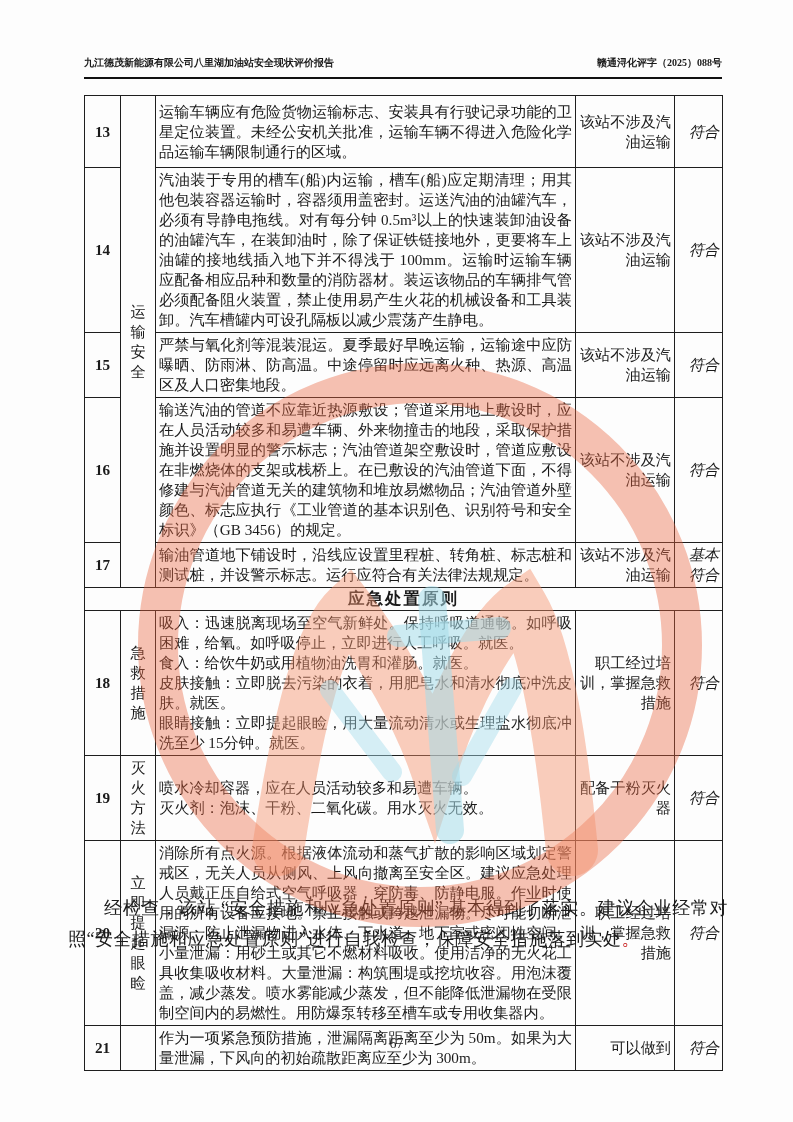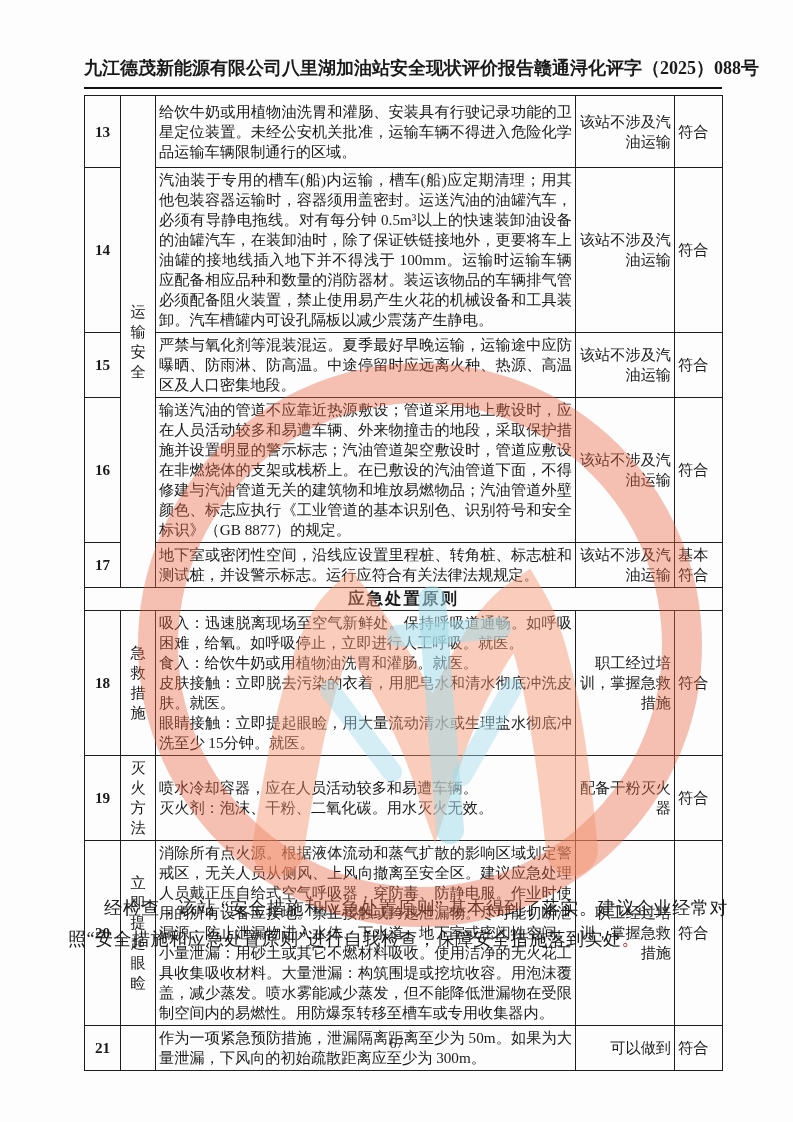--- a/index.html
+++ b/index.html
@@ -6,38 +6,38 @@
   .page {
     position:relative; width:793px; height:1122px; margin:0 auto;
     background:#fdfdfd; overflow:hidden;
     font-family:"Liberation Serif","DejaVu Serif",serif; color:#1a1a1a;
   }
   
   .header {
     position:absolute; left:84px; top:56px; width:638px;
     display:flex; justify-content:space-between; align-items:flex-end;
     border-bottom:2px solid #111; padding-bottom:7px;
-    font-size:18px; font-weight:bold; white-space:nowrap;
+    font-size:10px; font-weight:bold; white-space:nowrap;
   }
   
   table.doc {
     position:absolute; left:84px; top:95px; width:638px;
     border-collapse:collapse; table-layout:fixed;
     font-size:15.2px;
   }
   table.doc td {
     border:1px solid #1e1e1e; padding:2px 3px;
     line-height:20px; vertical-align:middle;
     overflow:hidden;
   }
   td.num   { text-align:center; font-weight:bold; }
   td.cat   { text-align:center; padding:2px 1px; line-height:21px; }
   td.body-cell { text-align:justify; text-justify:inter-ideograph; white-space:pre-line; }
   td.eval  { text-align:right; line-height:22px; }
-  td.concl { text-align:left; }
+  td.concl { text-align:right;font-style:italic; }
   tr.section-row td {
     text-align:center; font-weight:bold; font-size:16.5px;
     letter-spacing:2px; padding:1px 1px; line-height:20px;
   }
   
   .closing {
     position:absolute; left:68px; top:893px; width:660px;
     font-size:18px; line-height:31px; text-align:justify;
     text-indent:2em; letter-spacing:0.5px;
   }
@@ -73,45 +73,45 @@
       <col style="width:36px">
         <col style="width:35px">
         <col style="width:420px">
       <col style="width:99px">
         <col style="width:48px">
     </colgroup>
     <tbody>
       <tr style="height:72px">
         <td class="num">13</td>
         <td class="cat" rowspan="5">运输安全</td>
-        <td class="body-cell">给饮牛奶或用植物油洗胃和灌肠、安装具有行驶记录功能的卫星定位装置。未经公安机关批准，运输车辆不得进入危险化学品运输车辆限制通行的区域。</td>
+        <td class="body-cell">运输车辆应有危险货物运输标志、安装具有行驶记录功能的卫星定位装置。未经公安机关批准，运输车辆不得进入危险化学品运输车辆限制通行的区域。</td>
         <td class="eval">该站不涉及汽油运输</td>
         <td class="concl">符合</td>
       </tr>
       <tr style="height:151px">
         <td class="num">14</td>
         <td class="body-cell">汽油装于专用的槽车(船)内运输，槽车(船)应定期清理；用其他包装容器运输时，容器须用盖密封。运送汽油的油罐汽车，必须有导静电拖线。对有每分钟 0.5m³以上的快速装卸油设备的油罐汽车，在装卸油时，除了保证铁链接地外，更要将车上油罐的接地线插入地下并不得浅于 100mm。运输时运输车辆应配备相应品种和数量的消防器材。装运该物品的车辆排气管必须配备阻火装置，禁止使用易产生火花的机械设备和工具装卸。汽车槽罐内可设孔隔板以减少震荡产生静电。</td>
         <td class="eval">该站不涉及汽油运输</td>
         <td class="concl">符合</td>
       </tr>
       <tr style="height:64px">
         <td class="num">15</td>
         <td class="body-cell">严禁与氧化剂等混装混运。夏季最好早晚运输，运输途中应防曝晒、防雨淋、防高温。中途停留时应远离火种、热源、高温区及人口密集地段。</td>
         <td class="eval">该站不涉及汽油运输</td>
         <td class="concl">符合</td>
       </tr>
       <tr style="height:117px">
         <td class="num">16</td>
-        <td class="body-cell">输送汽油的管道不应靠近热源敷设；管道采用地上敷设时，应在人员活动较多和易遭车辆、外来物撞击的地段，采取保护措施并设置明显的警示标志；汽油管道架空敷设时，管道应敷设在非燃烧体的支架或栈桥上。在已敷设的汽油管道下面，不得修建与汽油管道无关的建筑物和堆放易燃物品；汽油管道外壁颜色、标志应执行《工业管道的基本识别色、识别符号和安全标识》（GB 8877）的规定。</td>
+        <td class="body-cell">输送汽油的管道不应靠近热源敷设；管道采用地上敷设时，应在人员活动较多和易遭车辆、外来物撞击的地段，采取保护措施并设置明显的警示标志；汽油管道架空敷设时，管道应敷设在非燃烧体的支架或栈桥上。在已敷设的汽油管道下面，不得修建与汽油管道无关的建筑物和堆放易燃物品；汽油管道外壁颜色、标志应执行《工业管道的基本识别色、识别符号和安全标识》（GB 3456）的规定。</td>
         <td class="eval">该站不涉及汽油运输</td>
         <td class="concl">符合</td>
       </tr>
       <tr style="height:42px">
         <td class="num">17</td>
-        <td class="body-cell">地下室或密闭性空间，沿线应设置里程桩、转角桩、标志桩和测试桩，并设警示标志。运行应符合有关法律法规规定。</td>
+        <td class="body-cell">输油管道地下铺设时，沿线应设置里程桩、转角桩、标志桩和测试桩，并设警示标志。运行应符合有关法律法规规定。</td>
         <td class="eval">该站不涉及汽油运输</td>
         <td class="concl">基本符合</td>
       </tr>
 
       <tr class="section-row" style="height:22px">
         <td colspan="5">应急处置原则</td>
       </tr>
 
       <tr style="height:114px">
         <td class="num">18</td>

